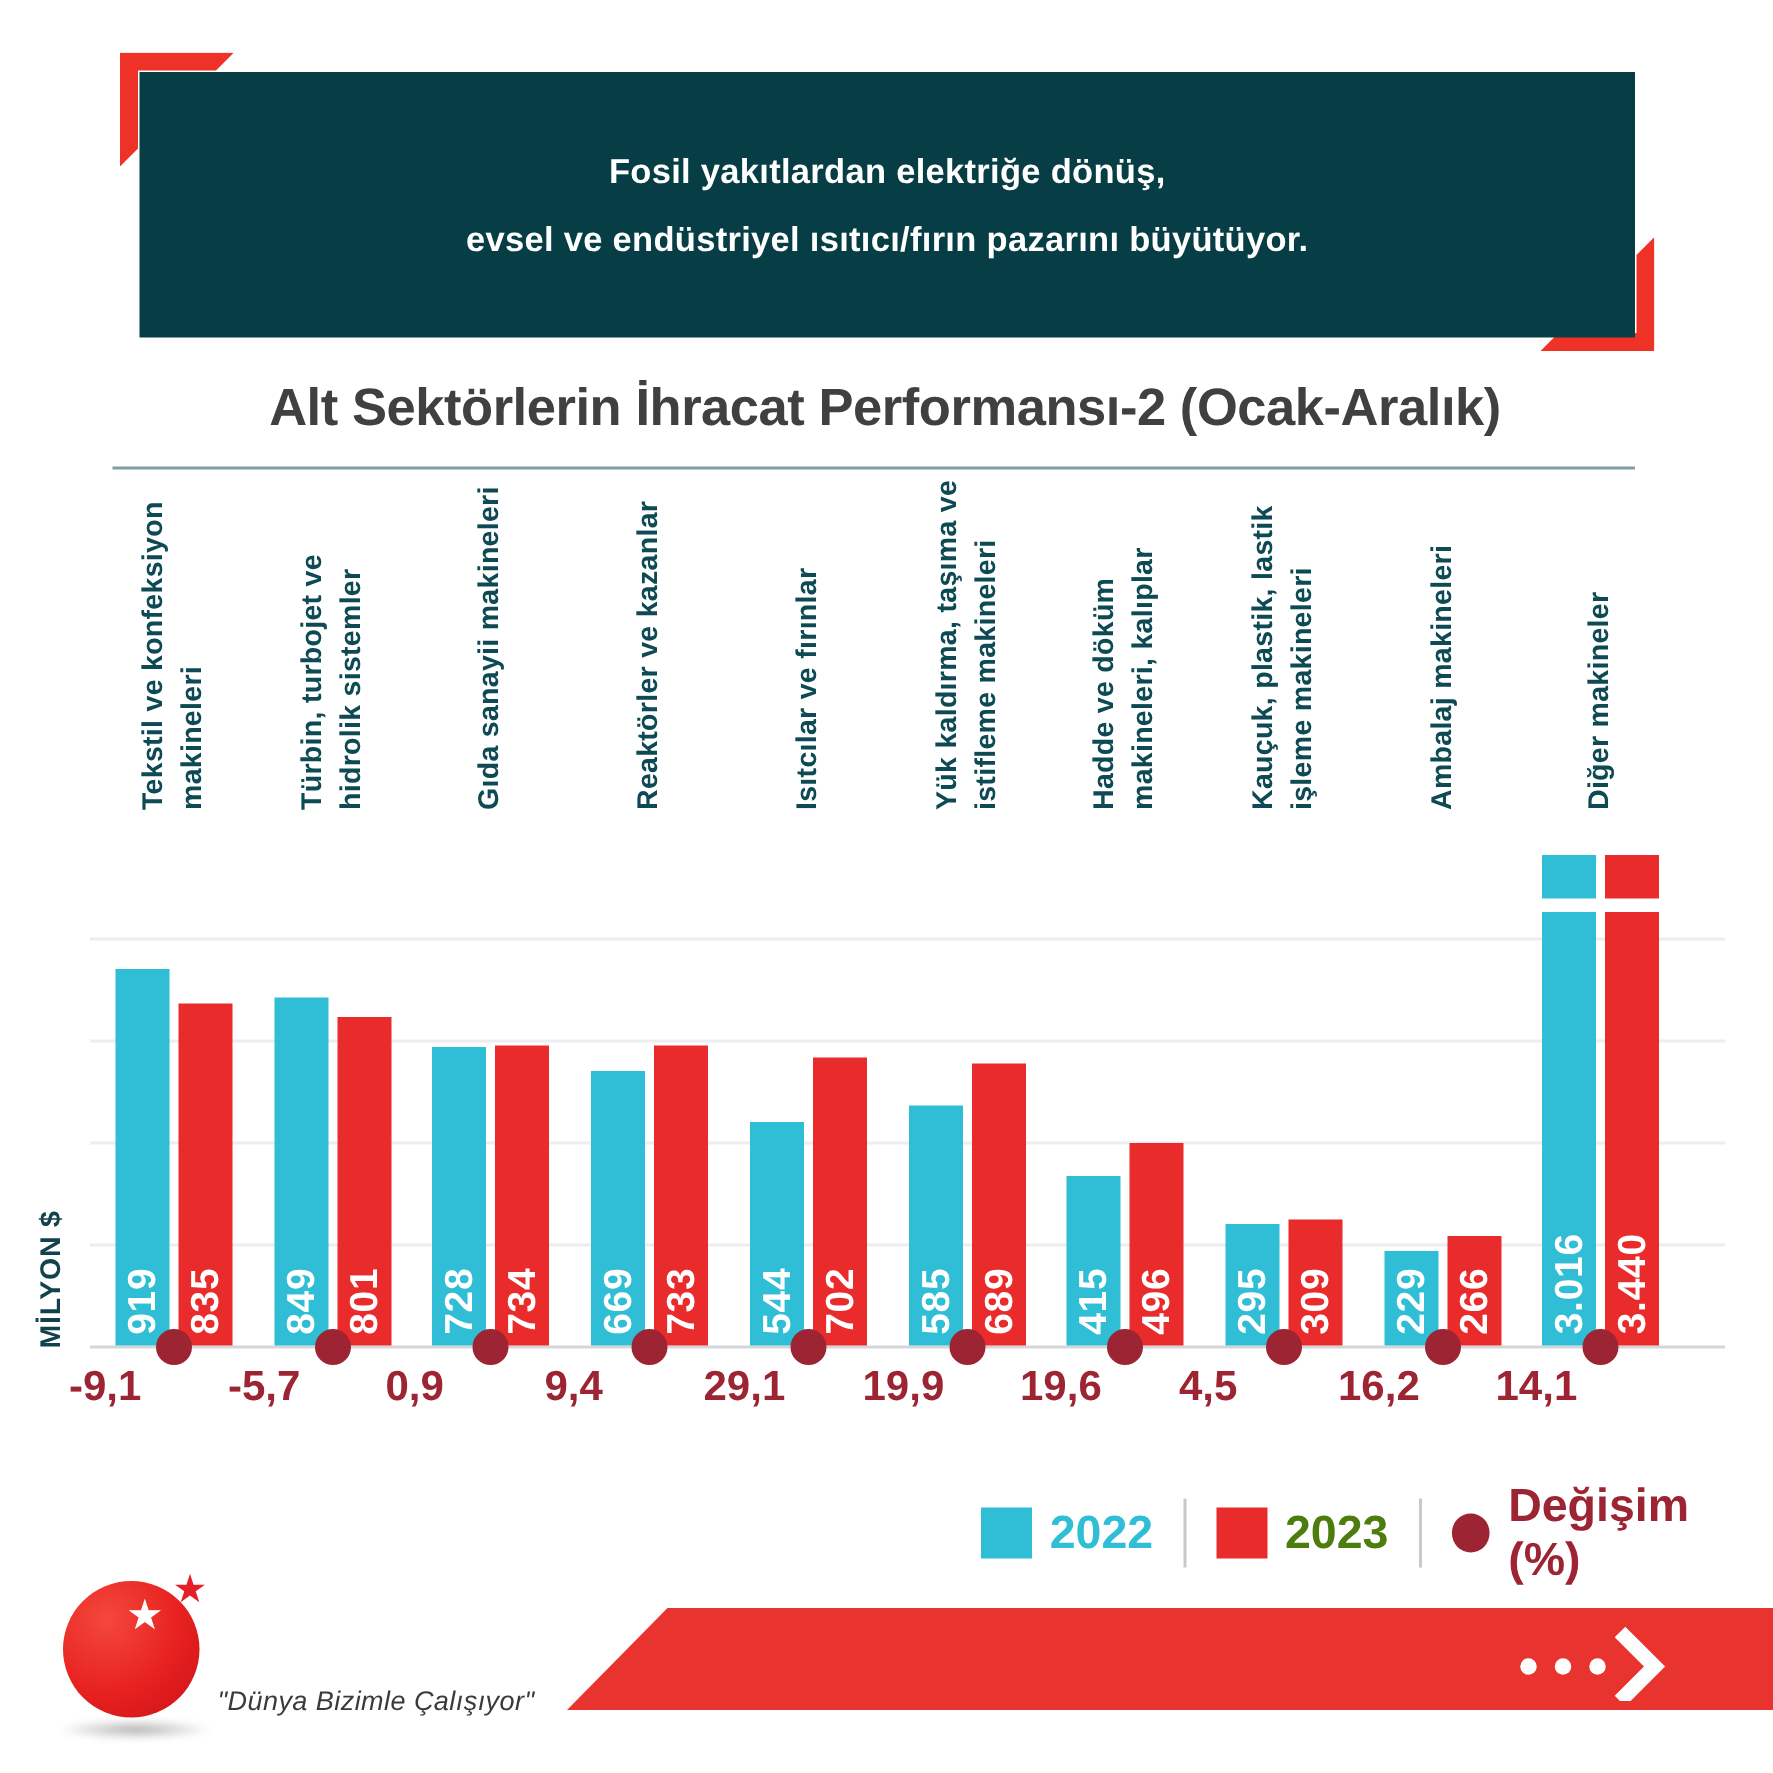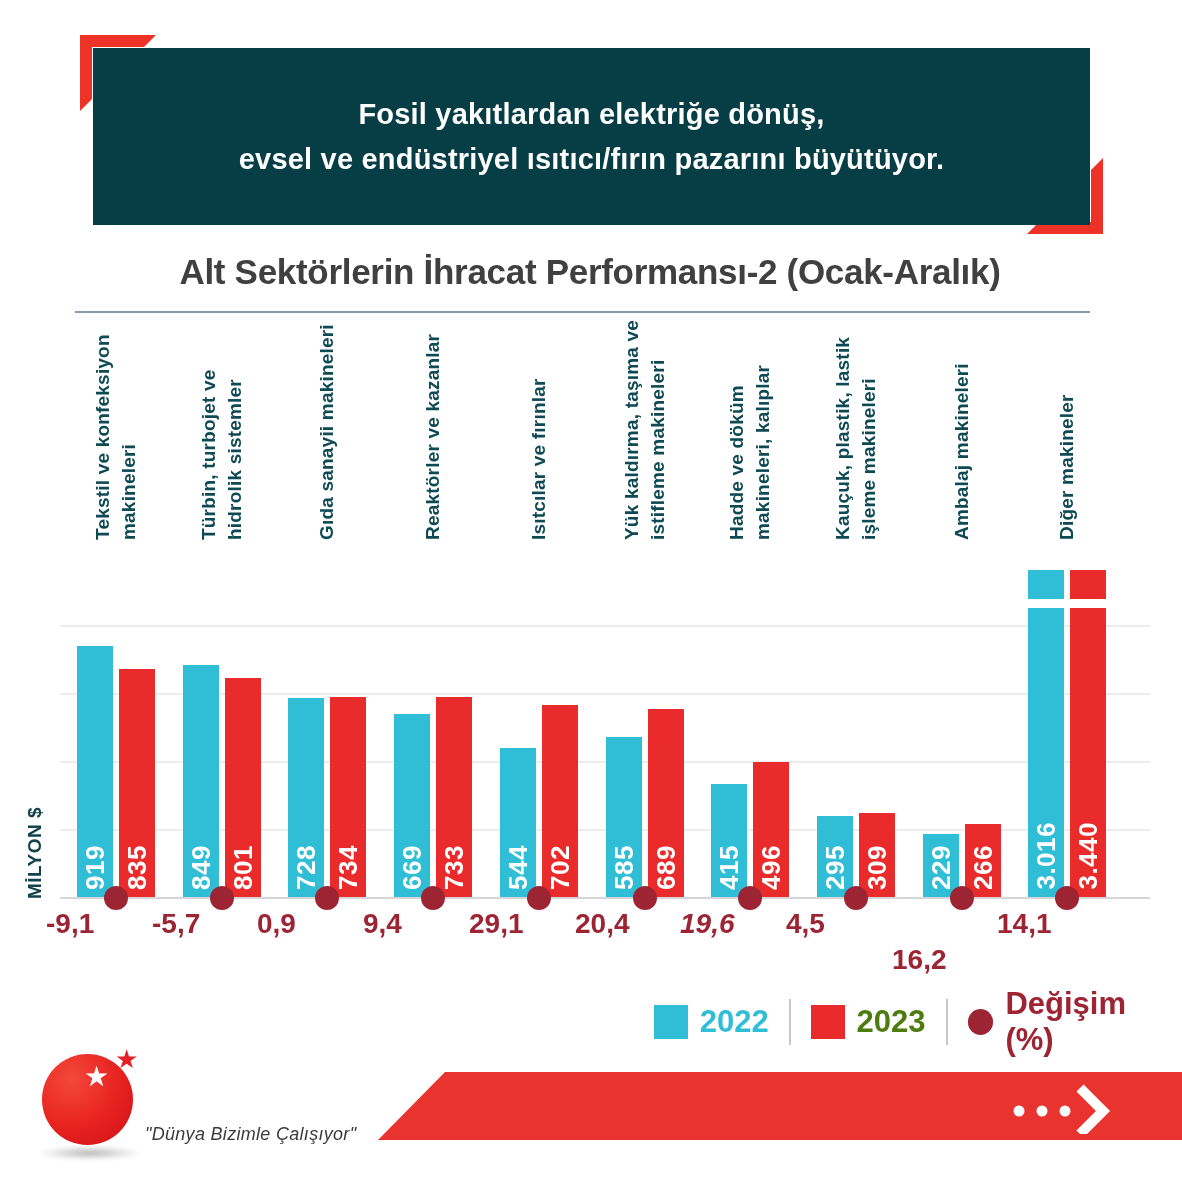--- a/index.html
+++ b/index.html
@@ -7,21 +7,21 @@
   #stage{position:relative;width:1182px;height:1182px;background:#fff;}
 
   
   .corner{position:absolute;background:#ee3227;}
   .corner.tl{left:80px;top:35px;width:76px;height:76px;
     clip-path:polygon(0 0,76px 0,64px 12px,12px 12px,12px 64px,0 76px);}
   .corner.br{left:1027px;top:158px;width:76px;height:76px;
     clip-path:polygon(76px 0,76px 76px,0 76px,12px 64px,64px 64px,64px 12px);}
   .banner{position:absolute;left:93px;top:48px;width:997px;height:177px;background:#073e46;
     display:flex;flex-direction:column;justify-content:center;align-items:center;z-index:2;}
-  .banner .line{color:#fff;font-size:29px;font-weight:700;line-height:45px;text-align:right;letter-spacing:.2px;}
+  .banner .line{color:#fff;font-size:23px;font-weight:700;line-height:45px;text-align:right;letter-spacing:.2px;}
 
   .chart-title{position:absolute;left:90px;top:252px;width:1000px;text-align:center;
     color:#404040;font-size:35px;font-weight:700;letter-spacing:-.3px;}
   .title-rule{position:absolute;left:75px;top:311px;width:1015px;height:2px;background:#7f9dab;}
 
   
   .cat{position:absolute;top:318px;height:222px;width:132px;display:flex;justify-content:center;}
   .cat span{display:block;height:100%;writing-mode:vertical-rl;transform:rotate(180deg);
     white-space:pre-line;color:#0e4a54;font-size:19px;font-weight:700;line-height:26px;letter-spacing:.2px;}
 
@@ -145,33 +145,33 @@
         <span>Yük kaldırma, taşıma ve
 istifleme makineleri</span>
       </div>
       <div class="bar c2022" style="left: 606px; top: 737px; height: 160px;">
         <span class="val">585</span>
       </div>
       <div class="bar c2023" style="left: 648px; top: 709px; height: 188px;">
         <span class="val">689</span>
       </div>
       <div class="chg-dot" style="left: 633px; top: 886px;"></div>
-      <div class="chg" style="left: 575px;">20,4</div>
+      <div class="chg" style="left: 575px;">19,9</div>
       <div class="cat" style="left: 684px;">
         <span>Hadde ve döküm
 makineleri, kalıplar</span>
       </div>
       <div class="bar c2022" style="left: 711px; top: 784px; height: 113px;">
         <span class="val">415</span>
       </div>
       <div class="bar c2023" style="left: 753px; top: 762px; height: 135px;">
         <span class="val">496</span>
       </div>
       <div class="chg-dot" style="left: 738px; top: 886px;"></div>
-      <div class="chg" style="left: 680px; font-style: italic;">19,6</div>
+      <div class="chg" style="left: 680px;">19,6</div>
       <div class="cat" style="left: 790px;">
         <span>Kauçuk, plastik, lastik
 işleme makineleri</span>
       </div>
       <div class="bar c2022" style="left: 817px; top: 816px; height: 81px;">
         <span class="val">295</span>
       </div>
       <div class="bar c2023" style="left: 859px; top: 813px; height: 84px;">
         <span class="val">309</span>
       </div>
@@ -180,21 +180,21 @@
       <div class="cat" style="left: 896px;">
         <span>Ambalaj makineleri</span>
       </div>
       <div class="bar c2022" style="left: 923px; top: 834px; height: 63px;">
         <span class="val">229</span>
       </div>
       <div class="bar c2023" style="left: 965px; top: 824px; height: 73px;">
         <span class="val">266</span>
       </div>
       <div class="chg-dot" style="left: 950px; top: 886px;"></div>
-      <div class="chg" style="left: 892px; margin-top: 36px;">16,2</div>
+      <div class="chg" style="left: 892px;">16,2</div>
       <div class="cat" style="left: 1001px;">
         <span>Diğer makineler</span>
       </div>
       <div class="bar c2022" style="left: 1028px; top: 570px; height: 327px;">
         <span class="val">3.016</span>
         <div class="break"></div>
       </div>
       <div class="bar c2023" style="left: 1070px; top: 570px; height: 327px;">
         <span class="val">3.440</span>
         <div class="break"></div>

